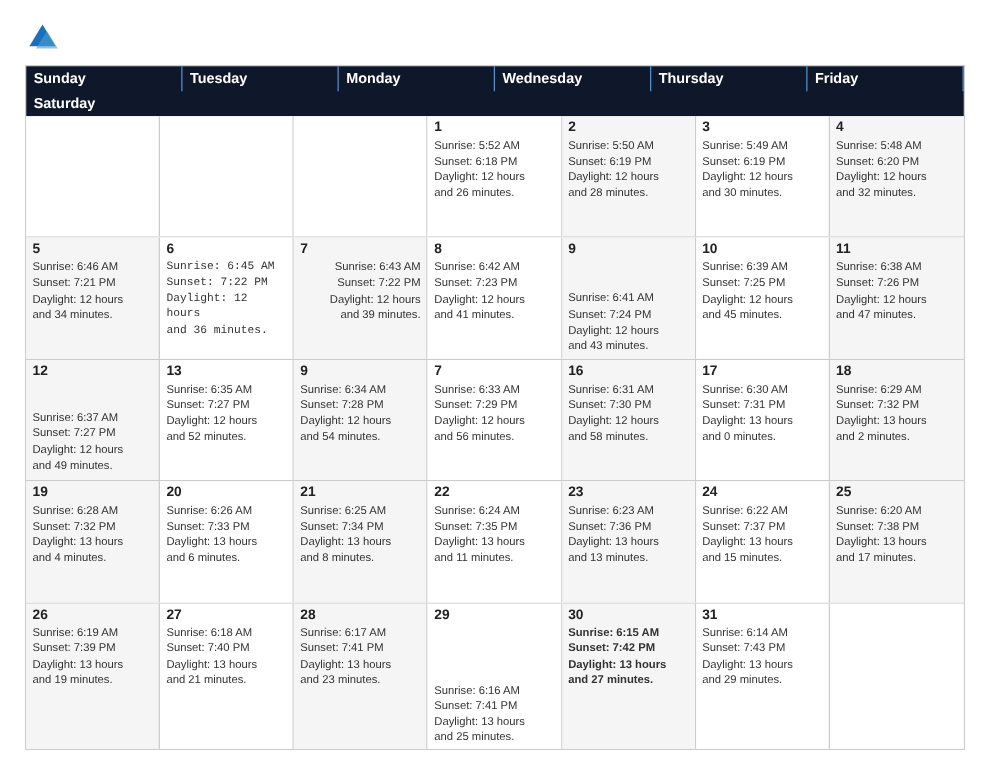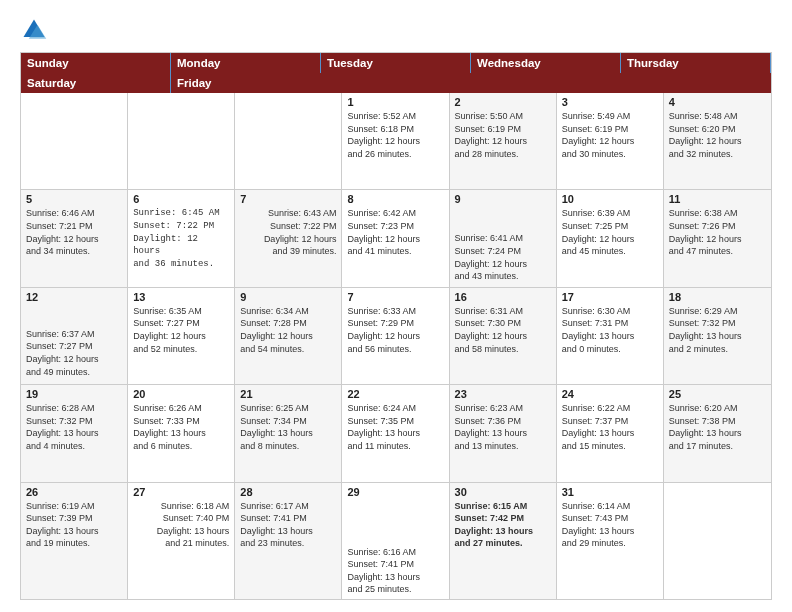--- a/index.html
+++ b/index.html
@@ -60,22 +60,22 @@
       color: #444;
     }
     .calendar {
       flex: 1;
       display: flex;
       flex-direction: column;
       border: 1px solid #ccc;
     }
     .cal-header {
       display: grid;
-      grid-template-columns: repeat(5, 1fr);
-      background: #7f1d1d;
+      grid-template-columns: repeat(6, 1fr);
+      background: #0f172a;
     }
     .cal-header-cell {
       color: #fff;
       font-size: 11.5px;
       font-weight: bold;
       padding: 4px 6px;
       border-right: 1px solid #5590cc;
       text-align: left;
     }
     .cal-header-cell:last-child {
@@ -141,26 +141,26 @@
     </div>
     <div class="title-section">
       <div class="month-title"></div>
       <div class="location-title"></div>
     </div>
   </div>
 
   <div class="calendar">
     <div class="cal-header">
     <div class="cal-header-cell">Sunday</div>
+        <div class="cal-header-cell">Tuesday</div>
         <div class="cal-header-cell">Monday</div>
-        <div class="cal-header-cell">Tuesday</div>
         <div class="cal-header-cell">Wednesday</div>
         <div class="cal-header-cell">Thursday</div>
+        <div class="cal-header-cell">Friday</div>
         <div class="cal-header-cell">Saturday</div>
-        <div class="cal-header-cell">Friday</div>
       </div>
     <div class="cal-body">
     <div class="cal-week">
           <div class="cal-cell empty"></div>
           <div class="cal-cell empty"></div>
           <div class="cal-cell empty"></div>
           <div class="cal-cell">
             <div class="day-number">1</div>
             <div class="cell-info" style="white-space: pre-line;">Sunrise: 5:52 AM
 Sunset: 6:18 PM
@@ -345,21 +345,21 @@
         <div class="cal-week">
           <div class="cal-cell alt-bg">
             <div class="day-number">26</div>
             <div class="cell-info" style="white-space: pre-line;">Sunrise: 6:19 AM
 Sunset: 7:39 PM
 Daylight: 13 hours
 and 19 minutes.</div>
           </div>
           <div class="cal-cell">
             <div class="day-number">27</div>
-            <div class="cell-info" style="white-space: pre-line; text-align: right;">Sunrise: 6:18 AM
+            <div class="cell-info" style="white-space: pre-line;">Sunrise: 6:18 AM
 Sunset: 7:40 PM
 Daylight: 13 hours
 and 21 minutes.</div>
           </div>
           <div class="cal-cell alt-bg">
             <div class="day-number">28</div>
             <div class="cell-info" style="white-space: pre-line;">Sunrise: 6:17 AM
 Sunset: 7:41 PM
 Daylight: 13 hours
 and 23 minutes.</div>

